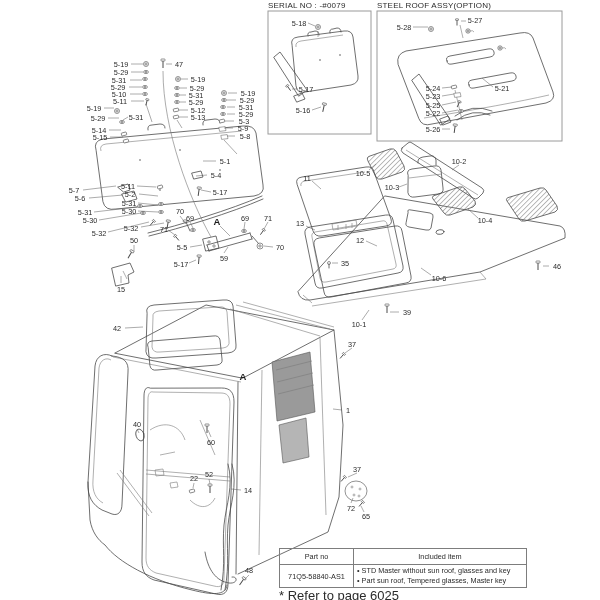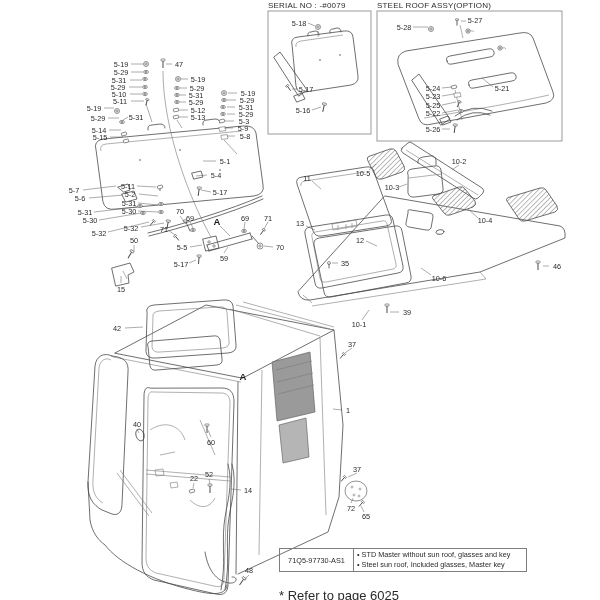--- a/index.html
+++ b/index.html
@@ -345,24 +345,28 @@
         <text x="351" y="510.6" class="plabel">72</text>
         <text x="366" y="518.6" class="plabel">65</text>
         <text x="249" y="572.6" class="plabel">48</text>
         <text x="217" y="225.4" class="marker">A</text>
         <text x="243" y="380.4" class="marker">A</text>
       </g>
 </svg>
 
 <table class="parts-table">
   <tbody>
+        <tr>
+    <th class="pt-col1">Part no</th>
+    <th class="pt-col2" style="text-align:center">Included item</th>
+  </tr>
   <tr>
-    <td class="pt-col1">71Q5-97730-AS1</td>
+    <td class="pt-col1">71Q5-58840-AS1</td>
     <td class="pt-col2">
       <div>• STD Master without sun roof, glasses and key</div>
-      <div>• Steel sun roof, Included glasses, Master key</div>
+      <div>• Part sun roof, Tempered glasses, Master key</div>
     </td>
   </tr>
 </tbody>
     </table>
 <div class="footnote">* Refer to page 6025</div>
 
 </div>
 
 </body></html>

